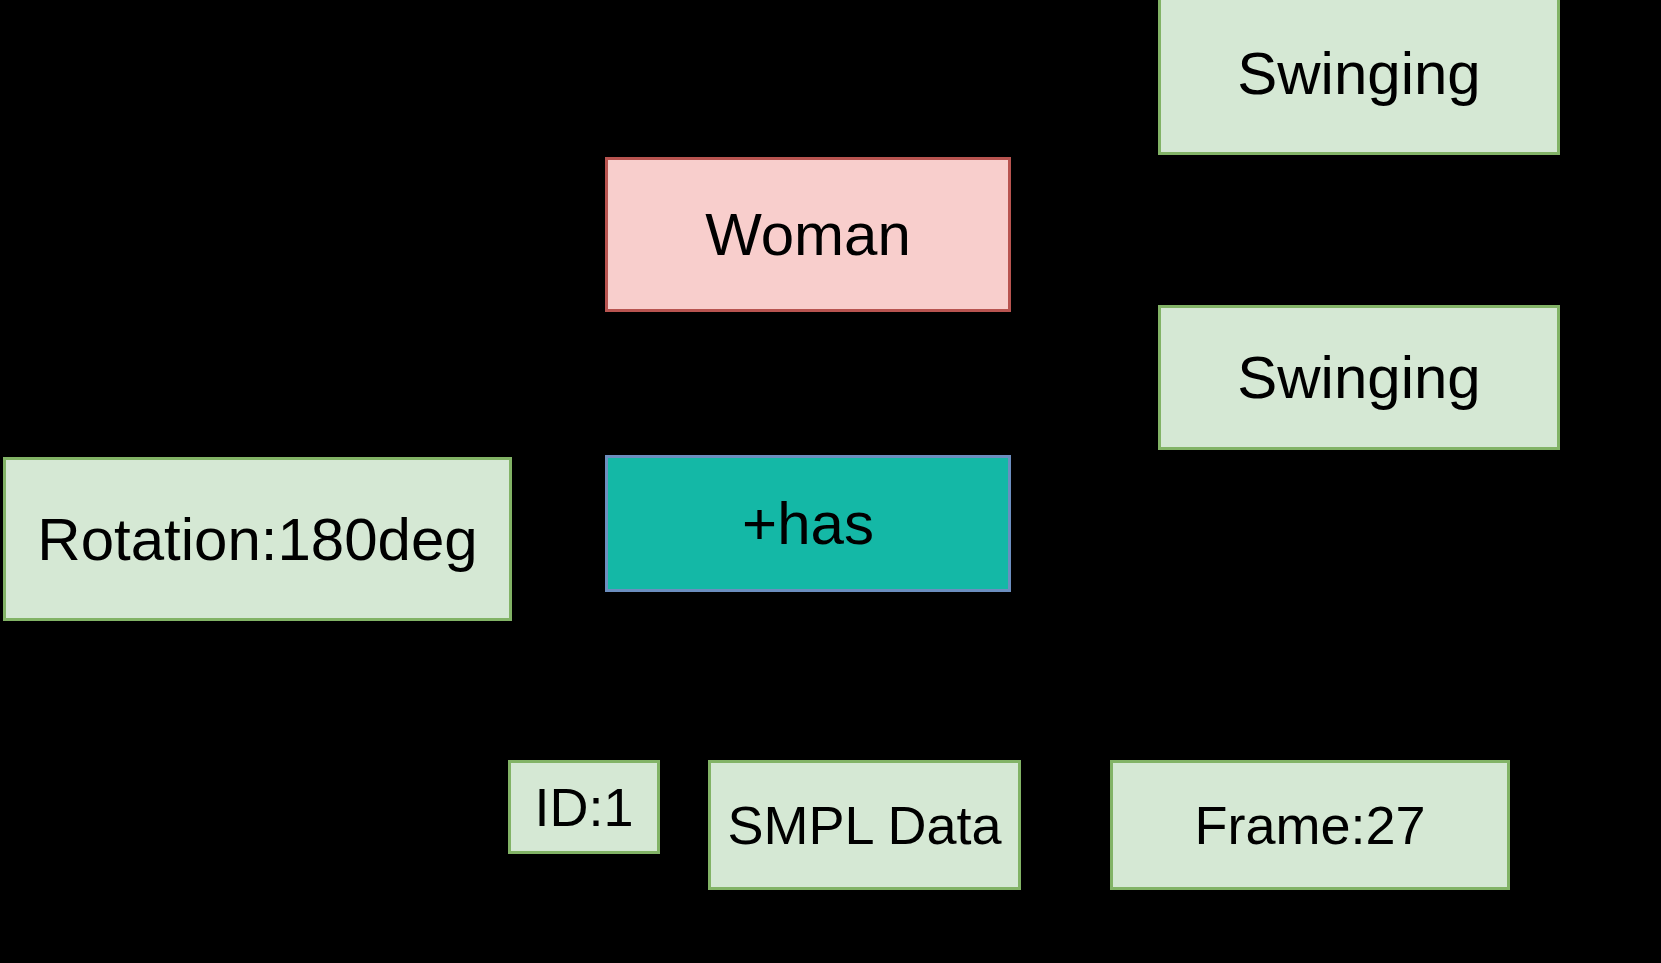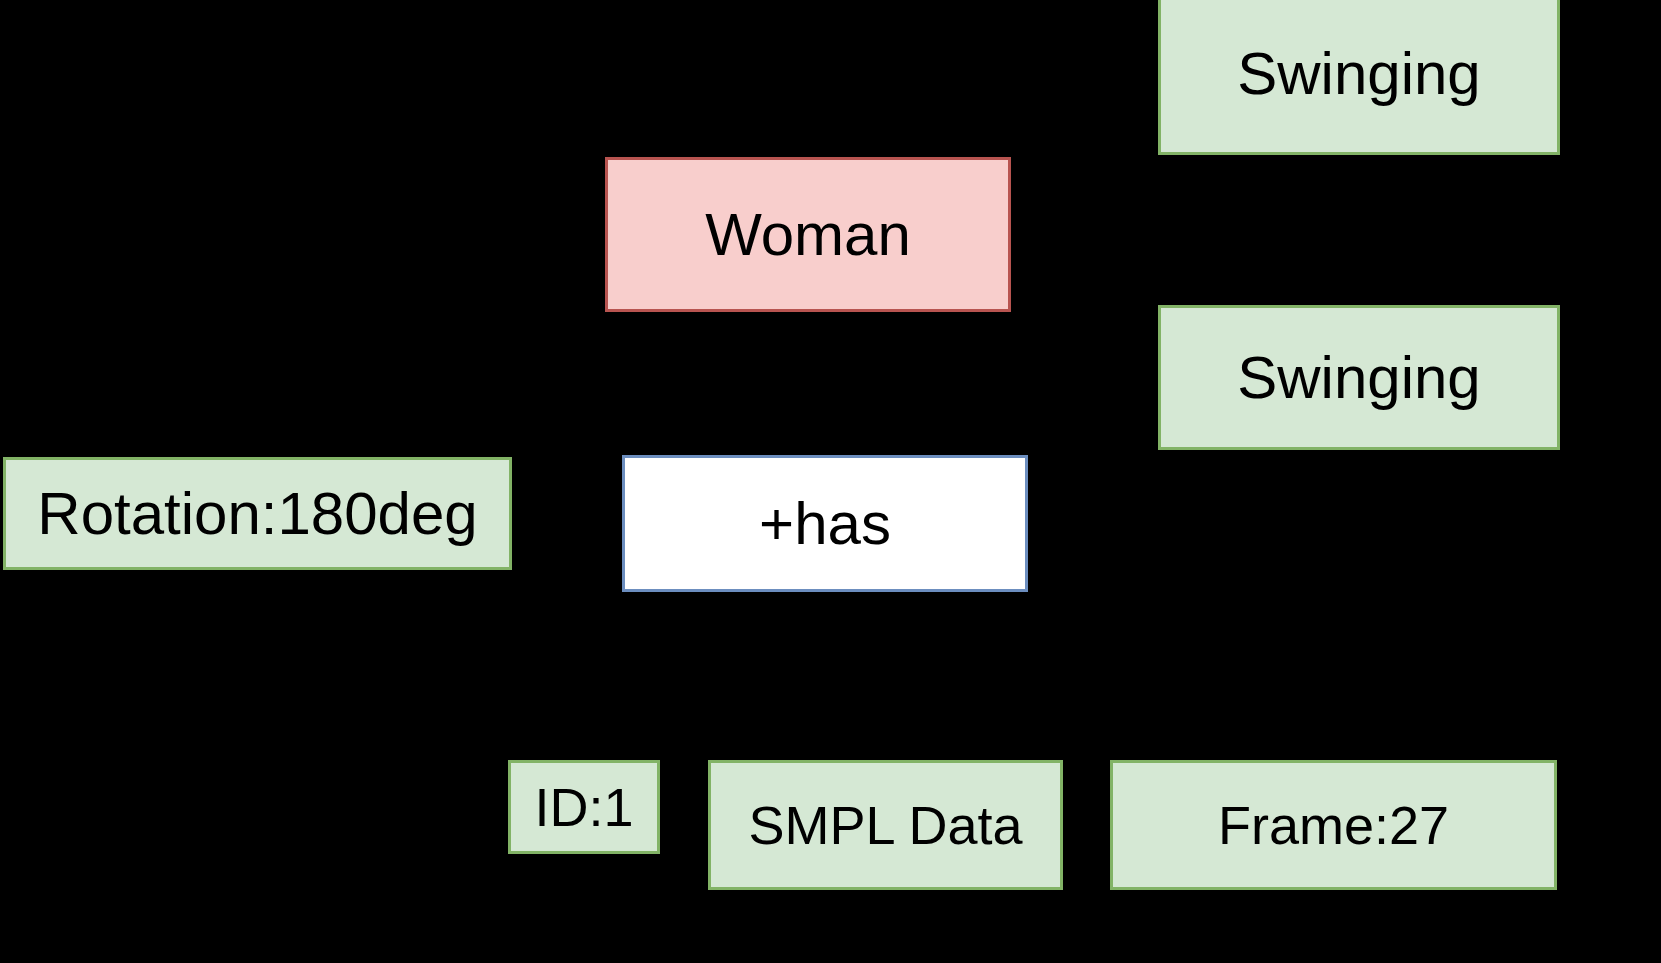--- a/index.html
+++ b/index.html
@@ -38,36 +38,35 @@
     color: #000000;
     line-height: 1.05;
     white-space: nowrap;
     overflow: hidden;
   }
   .node-entity {
     background: #f8cecc;
     border: 3px solid #b85450;
   }
   .node-relation {
-    background: #ffffff;
+    background: #14b8a6;
     border: 3px solid #6c8ebf;
-    margin-left: 17px;
   }
   .node-attribute {
     background: #d5e8d4;
     border: 3px solid #82b366;
   }
   .n-standing   { left: 1158px; top: -8px;  width: 402px; height: 163px; font-size: 60px; }
   .n-swinging   { left: 1158px; top: 305px; width: 402px; height: 145px; font-size: 60px; }
   .n-woman      { left: 605px;  top: 157px; width: 406px; height: 155px; font-size: 60px; }
-  .n-rotation   { left: 3px;    top: 457px; width: 509px; height: 113px; font-size: 60px; }
+  .n-rotation   { left: 3px;    top: 457px; width: 509px; height: 164px; font-size: 60px; }
   .n-has        { left: 605px;  top: 455px; width: 406px; height: 137px; font-size: 60px; }
   .n-id         { left: 508px;  top: 760px; width: 152px; height: 94px; font-size: 54px; }
-  .n-smpl       { left: 708px;  top: 760px; width: 355px; height: 130px; font-size: 54px; }
-  .n-frame      { left: 1110px; top: 760px; width: 447px; height: 130px; font-size: 54px; }
+  .n-smpl       { left: 708px;  top: 760px; width: 313px; height: 130px; font-size: 54px; }
+  .n-frame      { left: 1110px; top: 760px; width: 400px; height: 130px; font-size: 54px; }
 </style>
 </head>
 <body>
 
 <div id="canvas">
 
   <svg class="edge-layer" viewBox="0 0 1661 963" width="1661" height="963" aria-hidden="true">
     <defs>
       <marker id="arrow" markerWidth="10" markerHeight="10" refX="9" refY="3" orient="auto" markerUnits="strokeWidth">
         <path d="M0,0 L9,3 L0,6 z" fill="#000000"></path>

